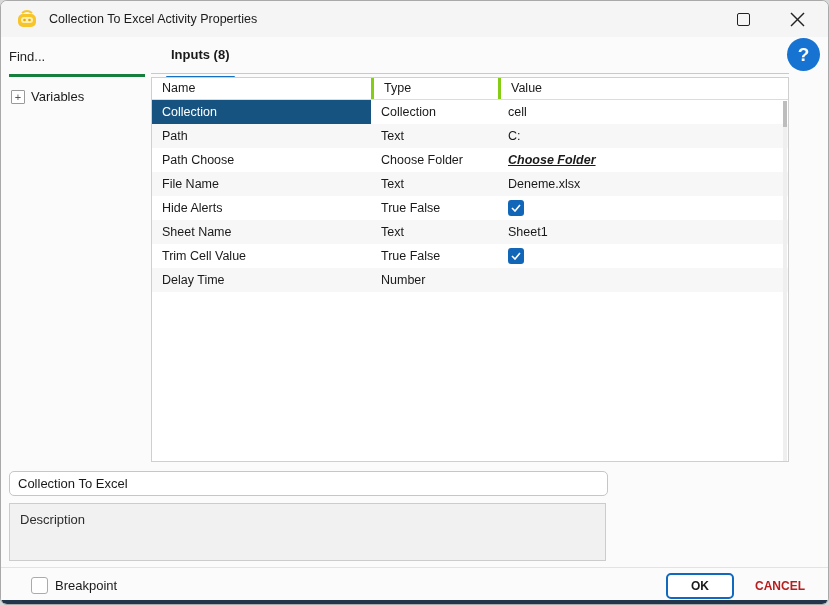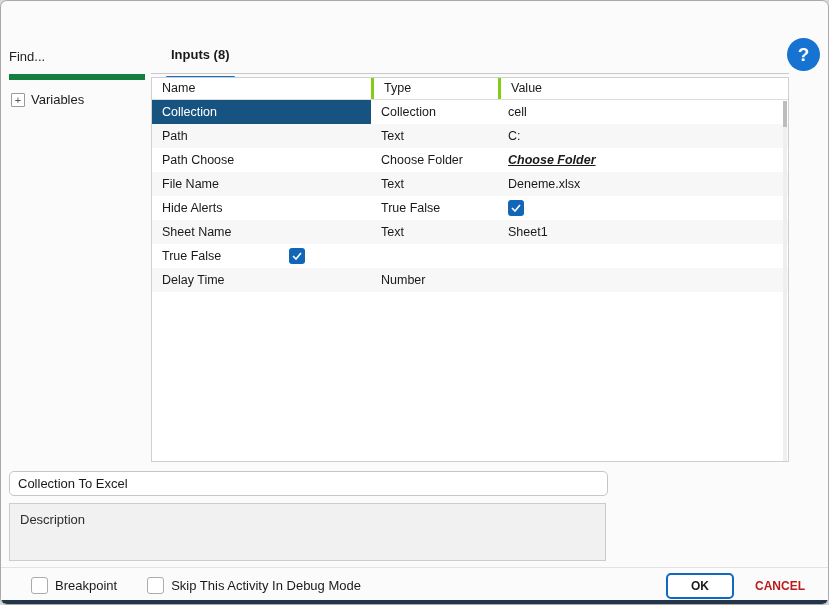--- a/index.html
+++ b/index.html
@@ -24,21 +24,21 @@
   .app-icon{ width:24px; height:20px; margin-left:14px; }
   .title-text{ margin-left:10px; font-size:12.5px; color:#1a1a1a; }
   .win-btn{ position:absolute; top:0; width:46px; height:36px; display:flex;
     align-items:center; justify-content:center; cursor:default; background:transparent; border:none;}
   .btn-max{ right:62px; }
   .btn-close{ right:8px; }
   .max-glyph{ width:13px; height:13px; border:1.4px solid #222; border-radius:2px; }
 
   
   .sidebar{ position:absolute; left:0; top:36px; width:150px; height:425px; }
-  .find-wrap{ margin:10px 6px 0 8px; border-bottom:6px solid #15803d; padding-bottom:9px; }
+  .find-wrap{ margin:10px 6px 0 8px; border-bottom:3px solid #15803d; padding-bottom:9px; }
   .find-input{
     width:100%; border:none; outline:none; background:transparent;
     font-size:13px; color:#1a1a1a; font-family:inherit;
   }
   .find-input::placeholder{ color:#1f1f1f; opacity:1; }
   .tree-item{ display:flex; align-items:center; margin:12px 0 0 10px; cursor:default; }
   .expander{
     width:14px; height:14px; border:1px solid #9a9a9a; background:#fff;
     font-size:11px; line-height:12px; text-align:center; color:#555; border-radius:1px;
   }
@@ -118,20 +118,39 @@
     position:absolute; left:748px; top:5px; height:26px; padding:0 6px;
     background:transparent; border:none; font-size:12px; font-weight:700; color:#b91c1c;
     cursor:pointer; font-family:inherit;text-align:center;
   }
 </style>
 </head>
 <body>
 
 <div class="window">
 
+  <div class="titlebar">
+    <svg class="app-icon" viewBox="0 0 24 20">
+      <rect x="3" y="5" width="18" height="13" rx="5" fill="#f7c52a"></rect>
+      <rect x="6" y="8" width="12" height="6" rx="3" fill="#fff0b0"></rect>
+      <circle cx="9.5" cy="11" r="1.3" fill="#e8a600"></circle>
+      <circle cx="14.5" cy="11" r="1.3" fill="#e8a600"></circle>
+      <path d="M7 4 Q12 0 17 4" stroke="#f7c52a" stroke-width="2" fill="none"></path>
+    </svg>
+    <span class="title-text">Collection To Excel Activity Properties</span>
+    <button class="win-btn btn-max">
+      <span class="max-glyph"></span>
+    </button>
+    <button class="win-btn btn-close">
+      <svg width="15" height="15" viewBox="0 0 15 15">
+        <line x1="1" y1="1" x2="14" y2="14" stroke="#222" stroke-width="1.4"></line>
+        <line x1="14" y1="1" x2="1" y2="14" stroke="#222" stroke-width="1.4"></line>
+      </svg>
+    </button>
+  </div>
 
   <div class="sidebar">
     <div class="find-wrap">
       <input class="find-input" type="text" placeholder="Find..." style="">
     </div>
     <div class="tree-item">
       <span class="expander">+</span>
       <span class="tree-label">Variables</span>
     </div>
   </div>
@@ -192,20 +211,21 @@
       </div>
     </div>
 
     <div class="trow striped">
       <div class="td col-name">Sheet Name</div>
       <div class="td col-type">Text</div>
       <div class="td col-value">Sheet1</div>
     </div>
 
     <div class="trow">
+      <div class="td col-name">Trim Cell Value</div>
       <div class="td col-type">True False</div>
       <div class="td col-value">
         <span class="cbx">
           <svg width="10" height="8" viewBox="0 0 10 8">
               <polyline points="1,4 4,7 9,1" fill="none" stroke="#fff" stroke-width="1.6"></polyline>
             </svg>
         </span>
       </div>
     </div>
 
@@ -220,21 +240,17 @@
   </div>
 
   <input class="name-input" type="text" value="Collection To Excel" style="">
   <textarea class="desc-area" placeholder="Description" style=""></textarea>
 
   <div class="footer">
     <div class="foot-check">
       <span class="foot-box"></span>
       <span class="foot-label">Breakpoint</span>
     </div>
-    <div class="foot-check">
-      <span class="foot-box"></span>
-      <span class="foot-label">Skip This Activity In Debug Mode</span>
-    </div>
     <button class="ok-btn">OK</button>
     <button class="cancel-btn">CANCEL</button>
   </div>
 
 </div>
 
 </body></html>

